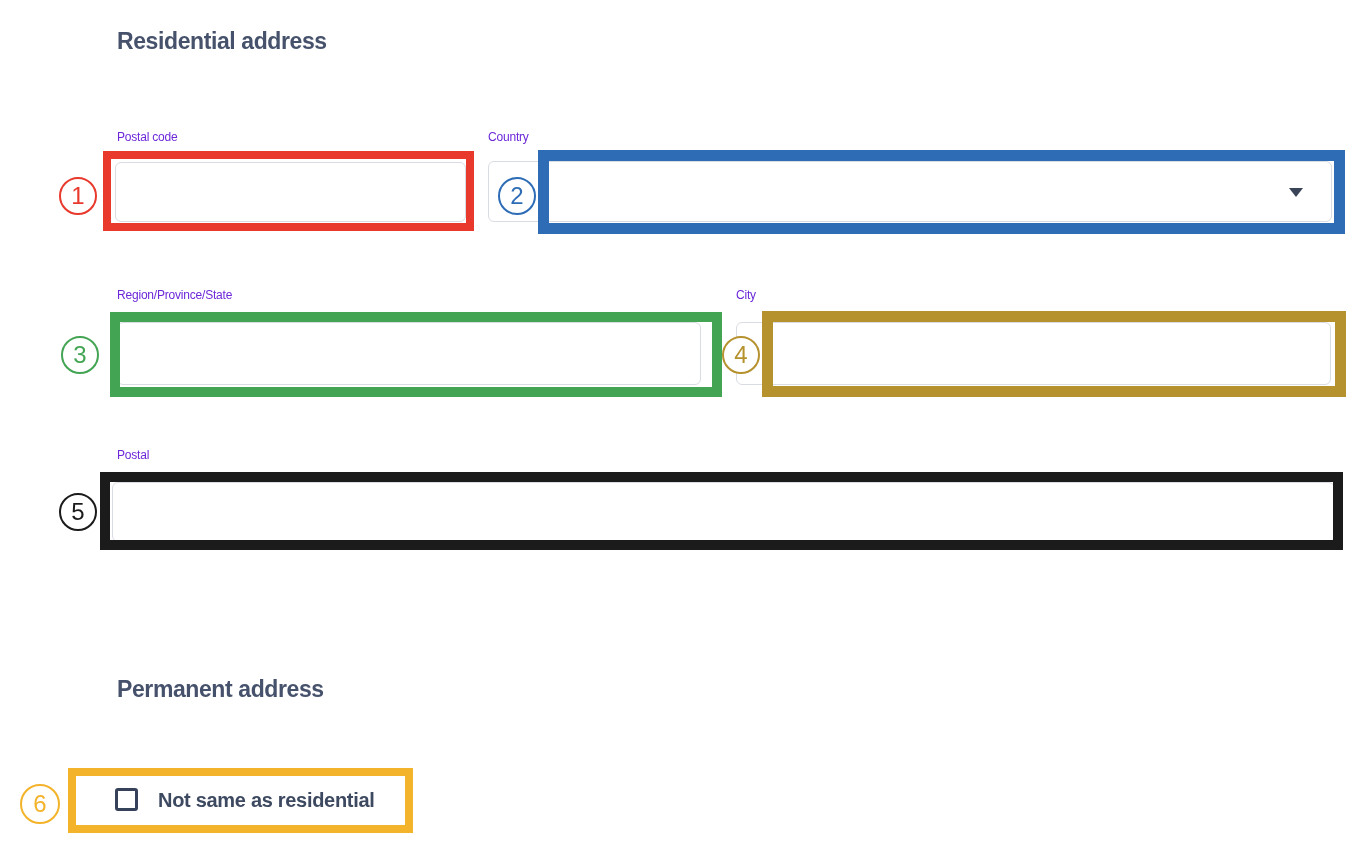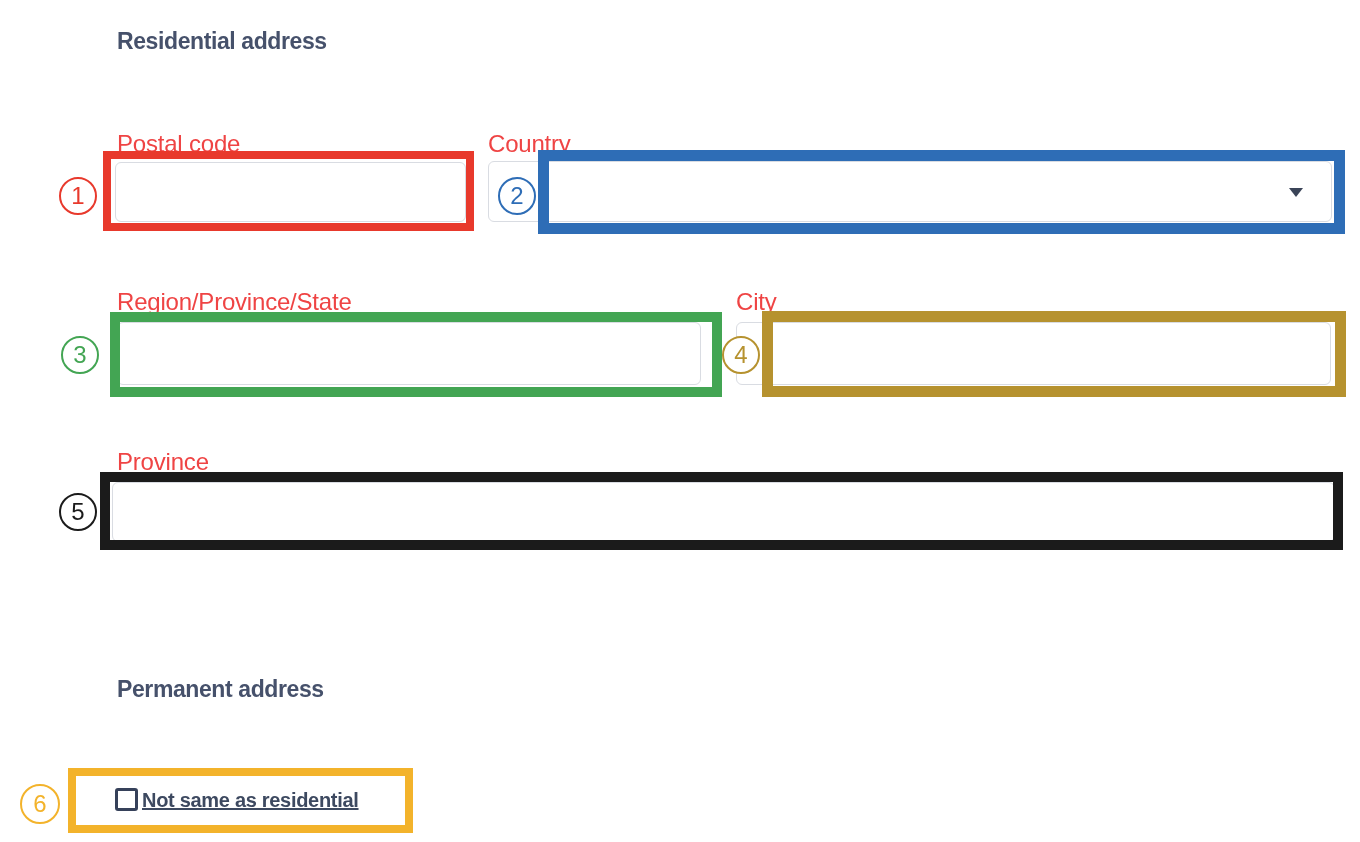--- a/index.html
+++ b/index.html
@@ -14,24 +14,24 @@
 
   .section-title {
     font-size: 23px;
     font-weight: 700;
     letter-spacing: -0.4px;
     color: #46516b;
     white-space: nowrap;
   }
 
   .field-label {
-    font-size: 24px;
+    font-size: 12px;
     font-weight: 500;
     letter-spacing: -0.2px;
-    color: #ef4444;
+    color: #6d28d9;
     white-space: nowrap;
   }
 
   .text-field {
     border: 1px solid #d9dce2;
     border-radius: 6px;
     background: #ffffff;
     font-family: "Liberation Sans", sans-serif;
     font-size: 18px;
     color: #46516b;
@@ -106,27 +106,27 @@
 <div class="abs select-field" style="left:488px; top:161px; width:844px; height:61px;" role="combobox" aria-expanded="false">
   <span class="caret"></span>
 </div>
 
 <div class="abs field-label" style="left:117px; top:288px;text-align:right;">Region/Province/State</div>
 <input class="abs text-field" style="left: 117px; top: 322px; width: 584px; height: 63px;" type="text" value="">
 
 <div class="abs field-label" style="left:736px; top:288px;">City</div>
 <input class="abs text-field" style="left: 736px; top: 322px; width: 595px; height: 63px;" type="text" value="">
 
-<div class="abs field-label" style="left:117px; top:448px;">Province</div>
+<div class="abs field-label" style="left:117px; top:448px;">Postal</div>
 <input class="abs text-field" style="left: 112px; top: 482px; width: 1223px; height: 60px;" type="text" value="">
 
 <div class="abs section-title" style="left:117px; top:676px;">Permanent address</div>
 
 <input class="abs checkbox" style="left: 115px; top: 788px;" type="checkbox" aria-checked="false">
-<div class="abs checkbox-label" style="left:142px; top:789px;text-decoration:underline;">Not same as residential</div>
+<div class="abs checkbox-label" style="left:158px; top:789px;">Not same as residential</div>
 
 <div class="abs anno-box" style="left: 103px; top: 151px; width: 371px; height: 80px; border-width: 8px; border-color: rgb(232, 57, 44);"></div>
 <div class="abs anno-box" style="left: 538px; top: 150px; width: 807px; height: 84px; border-width: 11px; border-color: rgb(46, 109, 182);"></div>
 <div class="abs anno-box" style="left: 110px; top: 312px; width: 612px; height: 85px; border-width: 10px; border-color: rgb(67, 165, 83);"></div>
 <div class="abs anno-box" style="left: 762px; top: 311px; width: 584px; height: 86px; border-width: 11px; border-color: rgb(182, 146, 47);"></div>
 <div class="abs anno-box" style="left: 100px; top: 472px; width: 1243px; height: 78px; border-width: 10px; border-color: rgb(27, 27, 27);"></div>
 <div class="abs anno-box" style="left: 68px; top: 768px; width: 345px; height: 65px; border-width: 8px; border-color: rgb(243, 179, 43);"></div>
 
 <div class="abs marker" style="left: 59px; top: 177px; width: 38px; height: 38px; border-color: rgb(232, 57, 44); color: rgb(232, 57, 44);">1</div>
 <div class="abs marker" style="left: 498px; top: 177px; width: 38px; height: 38px; border-color: rgb(46, 109, 182); color: rgb(46, 109, 182);">2</div>

